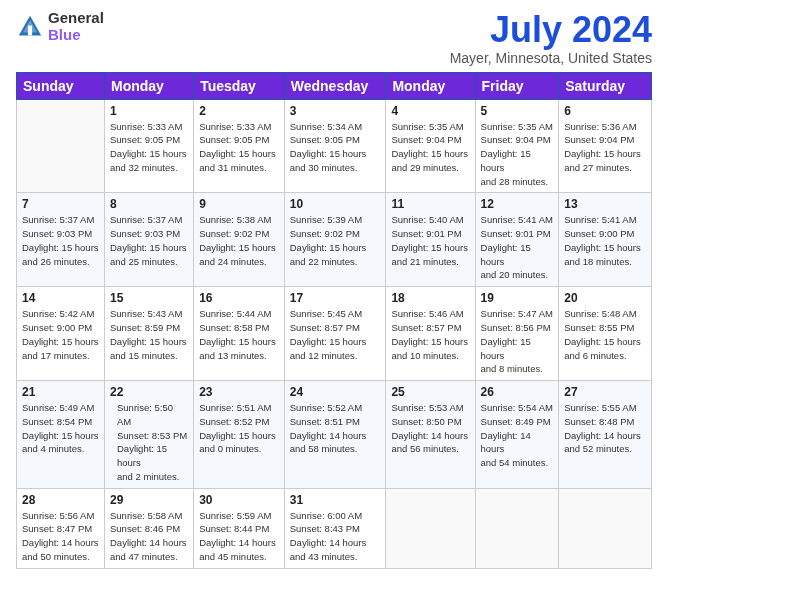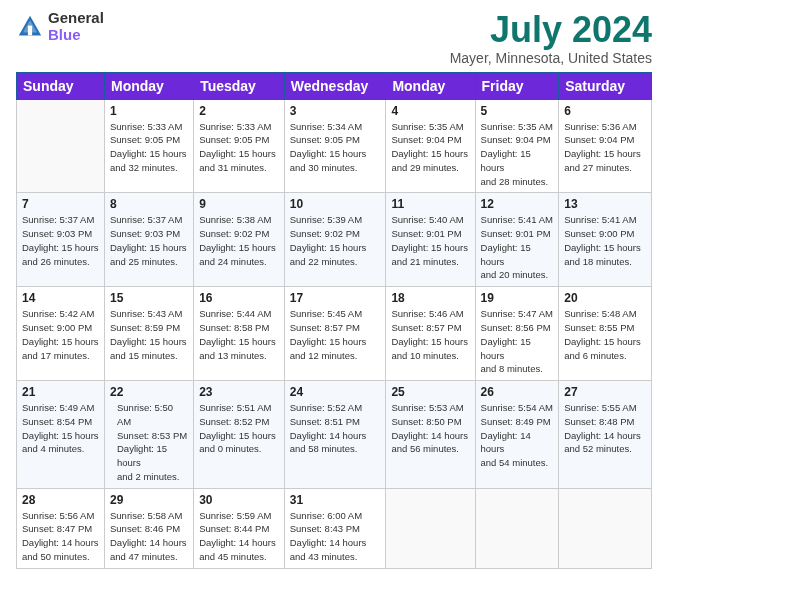--- a/index.html
+++ b/index.html
@@ -45,21 +45,21 @@
     .logo-icon {
       width: 28px;
       height: 28px;
     }
     .title-block {
       text-align: right;
     }
     .cal-title {
       font-size: 36px;
       font-weight: bold;
-      color: #0f766e;
+      color: #1d4ed8;
       line-height: 1.1;
     }
     .cal-subtitle {
       font-size: 14px;
       color: #555;
     }
     .calendar-table {
       width: 100%;
       border-collapse: collapse;
       border: 1px solid #ccc;

